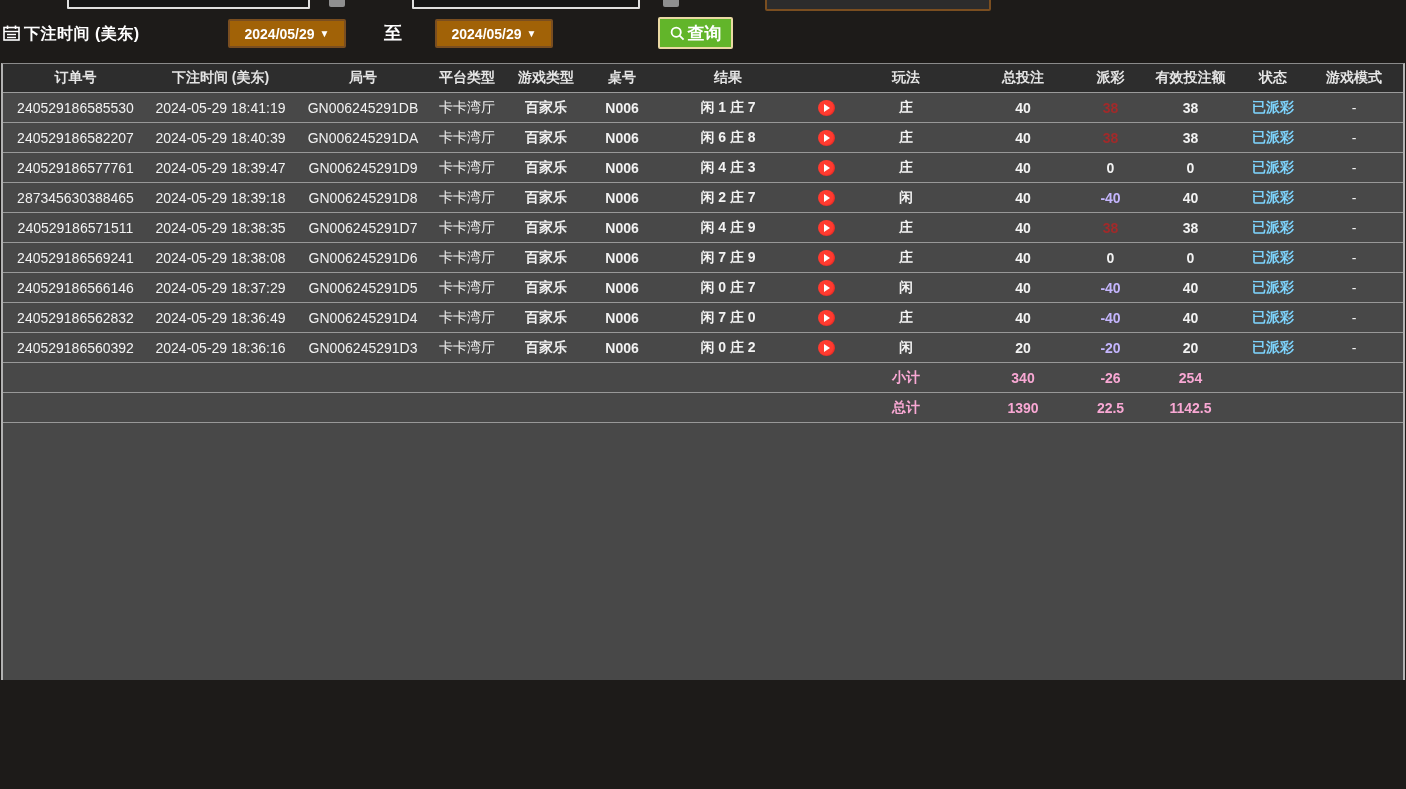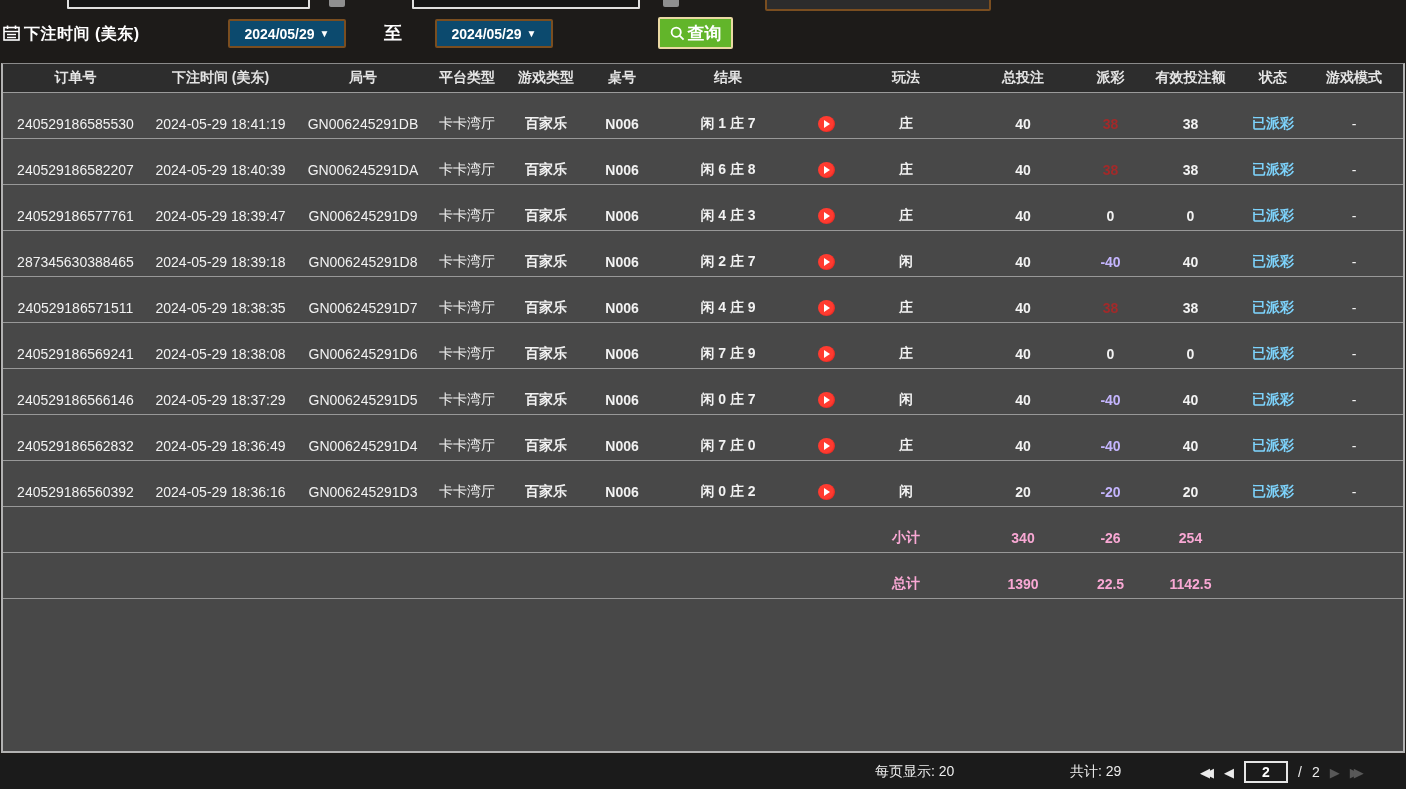--- a/index.html
+++ b/index.html
@@ -1,59 +1,59 @@
 <!DOCTYPE html>
 <html><head>
 <meta charset="utf-8">
 <style>
   * { margin:0; padding:0; box-sizing:border-box; }
   html,body { background:#1d1b19; }
   .page {
-    position:relative; width:1406px; height:789px; overflow:hidden;
+    position:relative; width:1406px; height:680px; overflow:hidden;
     background:#1d1b19; font-family:"Liberation Sans", sans-serif; color:#f2f2f2;
   }
   
   .cutoff-input { position:absolute; top:-18px; height:27px; background:#161616;
     border:2px solid #e0e0e0; border-radius:1px; }
   .cutoff-input.one { left:67px;  width:243px; }
   .cutoff-input.two { left:412px; width:228px; }
   .cutoff-box { position:absolute; top:-7px; width:16px; height:14px;
     background:#8f8f8f; border-radius:2px; }
   .cutoff-box.one { left:329px; }
   .cutoff-box.two { left:663px; }
   .cutoff-select { position:absolute; left:765px; top:-20px; width:226px; height:31px;
     background:#2c2c2c; border:2px solid #7a4e20; border-radius:2px; overflow:hidden; }
   .cutoff-select .ghost { position:absolute; left:82px; bottom:1px; color:#6e6e6e; font-size:12px; }
 
   
   .filter-row { position:absolute; left:0; top:0; width:100%; height:63px; }
   .calendar-icon { position:absolute; left:3px; top:25px; width:17px; height:16px; }
   .bet-time-label { position:absolute; left:24px; top:24px; font-size:16px; font-weight:bold; color:#ffffff; letter-spacing:0.5px; }
   .date-select { position:absolute; top:19px; width:118px; height:29px;
-    background:#0c4a6e; border:2px solid #7a4e20; border-radius:2px;
+    background:#a16207; border:2px solid #7a4e20; border-radius:2px;
     display:flex; align-items:center; justify-content:center; gap:5px;
     color:#ffffff; font-weight:bold; font-size:14px; cursor:pointer; }
   .date-select.from { left:228px; }
   .date-select.to   { left:435px; }
   .date-select .caret { font-size:10px; line-height:1; }
   .to-label { position:absolute; left:384px; top:21px; font-size:18px; font-weight:bold; color:#ffffff; }
   .query-btn { position:absolute; left:658px; top:17px; width:75px; height:32px;
     background:#62b52a; border:2px solid #ead9a3; border-radius:2px;
     display:flex; align-items:center; justify-content:center; gap:3px;
     color:#ffffff; font-weight:bold; font-size:17px; cursor:pointer; }
 
   
   .bet-table { position:absolute; left:1px; top:63px; width:1404px; height:690px;
     background:#484848; border:2px solid #b2b2b2; border-top:1px solid #8a8a8a;
     display:flex; flex-direction:column; overflow:hidden; }
   .thead { height:29px; flex:none; background:#2d2d2d; color:#e5e5e5;
     font-weight:bold; font-size:14px; display:flex; align-items:center;
     border-bottom:1px solid #9b9b9b; }
   .trow { height:30px; flex:none; display:flex; align-items:center;
-    border-bottom:1px solid #989898; font-size:14px; color:#f2f2f2;margin-top:16px; }
+    border-bottom:1px solid #989898; font-size:14px; color:#f2f2f2; }
   .cell { flex:none; text-align:center; overflow:hidden; white-space:nowrap; }
   .c0{width:145px}.c1{width:145px}.c2{width:140px}.c3{width:68px}.c4{width:90px}
   .c5{width:62px}.c6{width:150px}.c7{width:46px}.c8{width:114px}.c9{width:120px}
   .c10{width:55px}.c11{width:105px}.c12{width:60px}.c13{width:102px}
   .bold { font-weight:bold; }
   .pay-red   { color:#a22a2a; font-weight:bold; }
   .pay-green { color:#c4b5fd; font-weight:bold; }
   .pay-white { color:#f2f2f2; font-weight:bold; }
   .status-green { color:#7dd3fc; font-weight:bold; }
   .totals { color:#f9a8d4; font-weight:bold; }

